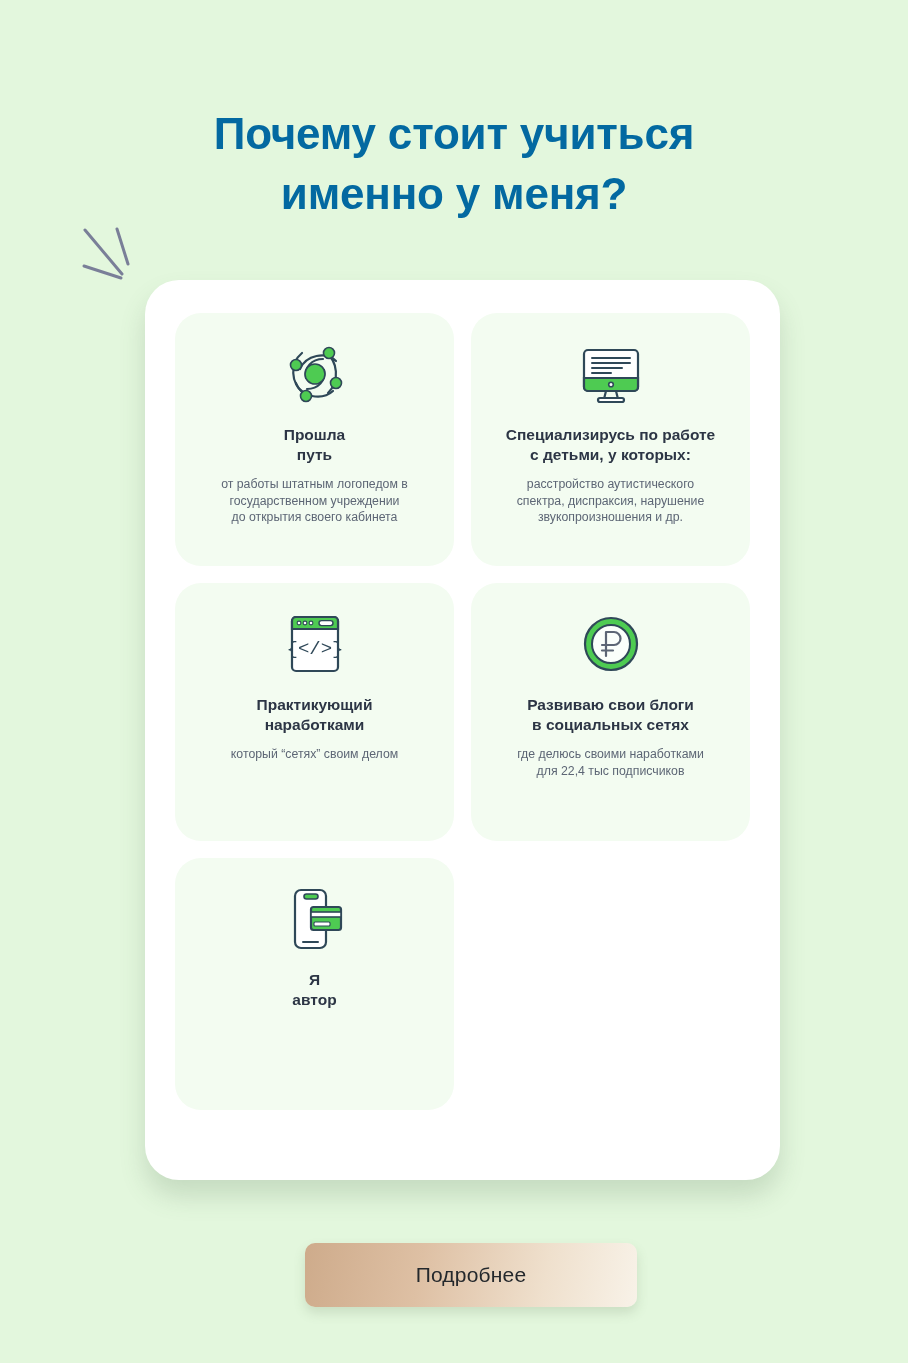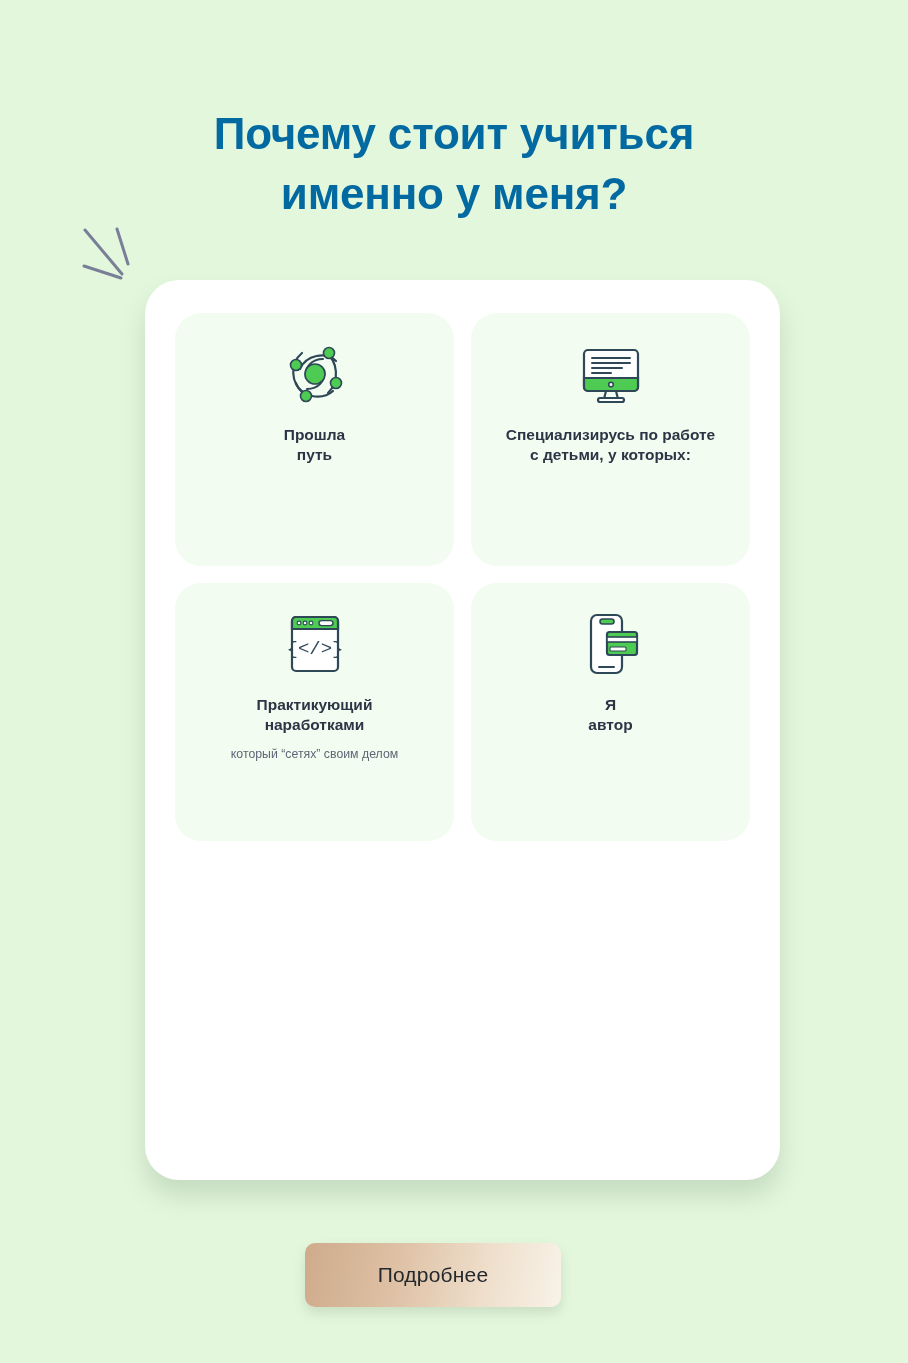--- a/index.html
+++ b/index.html
@@ -103,21 +103,21 @@
     font-weight: 400;
     color: #5d6675;
     white-space: pre-line;
   }
 
   
   .cta-button {
     position: absolute;
     left: 305px;
     top: 1243px;
-    width: 256px;
+    width: 332px;
     height: 64px;
     border: none;
     border-radius: 10px;
     background: linear-gradient(100deg, #ceab8b 0%, #dec0a4 35%, #efe0cd 72%, #f8f2e8 100%);
     box-shadow: 0 6px 12px rgba(90, 110, 80, 0.18);
     font-family: "Liberation Sans", "DejaVu Sans", sans-serif;
     font-size: 21px;
     font-weight: 400;
     color: #24282c;
     cursor: pointer;
@@ -152,58 +152,78 @@
           <path d="M46 33 C48 44 40 52 29 52" stroke="#2f4858" stroke-width="2.2" stroke-linecap="round"></path>
           <circle cx="37" cy="37" r="10" fill="#4ecb52" stroke="#2f4858" stroke-width="1.6"></circle>
           <circle cx="51" cy="16" r="5.5" fill="#4ecb52" stroke="#2f4858" stroke-width="1.6"></circle>
           <circle cx="18" cy="28" r="5.5" fill="#4ecb52" stroke="#2f4858" stroke-width="1.6"></circle>
           <circle cx="58" cy="46" r="5.5" fill="#4ecb52" stroke="#2f4858" stroke-width="1.6"></circle>
           <circle cx="28" cy="59" r="5.5" fill="#4ecb52" stroke="#2f4858" stroke-width="1.6"></circle>
         </svg>
       </div>
       <div class="card-title">Прошла
 путь</div>
+      <div class="card-text">от работы штатным логопедом в
+государственном учреждении
+до открытия своего кабинета</div>
     </article>
 
     <article class="card row-1">
       <div class="card-icon">
         <svg width="74" height="74" viewBox="0 0 74 74" fill="none">
           <rect x="10" y="13" width="54" height="41" rx="4" fill="#ffffff" stroke="#2f4858" stroke-width="2.2"></rect>
           <path d="M10 41 H64 V50 A4 4 0 0 1 60 54 H14 A4 4 0 0 1 10 50 Z" fill="#4ecb52" stroke="#2f4858" stroke-width="2.2"></path>
           <circle cx="37" cy="47.5" r="2.3" fill="#ffffff" stroke="#2f4858" stroke-width="1.6"></circle>
           <line x1="18" y1="21" x2="56" y2="21" stroke="#2f4858" stroke-width="2" stroke-linecap="round"></line>
           <line x1="18" y1="26" x2="56" y2="26" stroke="#2f4858" stroke-width="2" stroke-linecap="round"></line>
           <line x1="18" y1="31" x2="48" y2="31" stroke="#2f4858" stroke-width="2" stroke-linecap="round"></line>
           <line x1="18" y1="36" x2="37" y2="36" stroke="#2f4858" stroke-width="2" stroke-linecap="round"></line>
           <line x1="32" y1="54" x2="30" y2="62" stroke="#2f4858" stroke-width="2.2" stroke-linecap="round"></line>
           <line x1="42" y1="54" x2="44" y2="62" stroke="#2f4858" stroke-width="2.2" stroke-linecap="round"></line>
           <rect x="24" y="61" width="26" height="4" rx="2" fill="#ffffff" stroke="#2f4858" stroke-width="2.2"></rect>
         </svg>
       </div>
       <div class="card-title">Специализирусь по работе
 с детьми, у которых:</div>
+      <div class="card-text">расстройство аутистического
+спектра, диспраксия, нарушение
+звукопроизношения и др.</div>
     </article>
 
     <article class="card row-2">
       <div class="card-icon">
         <svg width="74" height="74" viewBox="0 0 74 74" fill="none">
           <rect x="14" y="10" width="46" height="54" rx="4" fill="#ffffff" stroke="#2f4858" stroke-width="2.2"></rect>
           <path d="M14 14 A4 4 0 0 1 18 10 H56 A4 4 0 0 1 60 14 V22 H14 Z" fill="#4ecb52" stroke="#2f4858" stroke-width="2.2"></path>
           <circle cx="21" cy="16" r="1.9" fill="#ffffff" stroke="#2f4858" stroke-width="1.1"></circle>
           <circle cx="27" cy="16" r="1.9" fill="#ffffff" stroke="#2f4858" stroke-width="1.1"></circle>
           <circle cx="33" cy="16" r="1.9" fill="#ffffff" stroke="#2f4858" stroke-width="1.1"></circle>
           <rect x="41" y="13.6" width="14" height="5" rx="2.5" fill="#ffffff" stroke="#2f4858" stroke-width="1.4"></rect>
           <text x="37" y="47" text-anchor="middle" font-family="'Liberation Mono', monospace" font-size="19" fill="#2f4858">{&lt;/&gt;}</text>
         </svg>
       </div>
       <div class="card-title">Практикующий
 наработками</div>
       <div class="card-text">который “сетях” своим делом</div>
     </article>
 
+    <article class="card row-2">
+      <div class="card-icon">
+        <svg width="74" height="74" viewBox="0 0 74 74" fill="none">
+          <circle cx="37" cy="37" r="26" fill="#4ecb52" stroke="#2f4858" stroke-width="2.2"></circle>
+          <circle cx="37" cy="37" r="19" fill="#fbfffb" stroke="#2f4858" stroke-width="2"></circle>
+          <path d="M32 49 V25 H40 A6.5 6.5 0 0 1 40 38 H28" stroke="#5d6675" stroke-width="2.2" stroke-linecap="round" stroke-linejoin="round" fill="none"></path>
+          <line x1="28" y1="43.5" x2="39" y2="43.5" stroke="#5d6675" stroke-width="2.2" stroke-linecap="round"></line>
+        </svg>
+      </div>
+      <div class="card-title">Развиваю свои блоги
+в социальных сетях</div>
+      <div class="card-text">где делюсь своими наработками
+для 22,4 тыс подписчиков</div>
+    </article>
 
     <article class="card row-3">
       <div class="card-icon">
         <svg width="74" height="74" viewBox="0 0 74 74" fill="none">
           <rect x="17" y="8" width="31" height="58" rx="6" fill="#ffffff" stroke="#2f4858" stroke-width="2.2"></rect>
           <rect x="26" y="12" width="14" height="5" rx="2.5" fill="#4ecb52" stroke="#2f4858" stroke-width="1.6"></rect>
           <line x1="25" y1="60" x2="40" y2="60" stroke="#2f4858" stroke-width="2" stroke-linecap="round"></line>
           <rect x="33" y="25" width="30" height="23" rx="2.5" fill="#4ecb52" stroke="#2f4858" stroke-width="2.2"></rect>
           <rect x="33" y="30" width="30" height="5" fill="#ffffff" stroke="#2f4858" stroke-width="1.6"></rect>
           <rect x="36" y="40" width="16" height="4" rx="1" fill="#ffffff" stroke="#2f4858" stroke-width="1.1"></rect>

